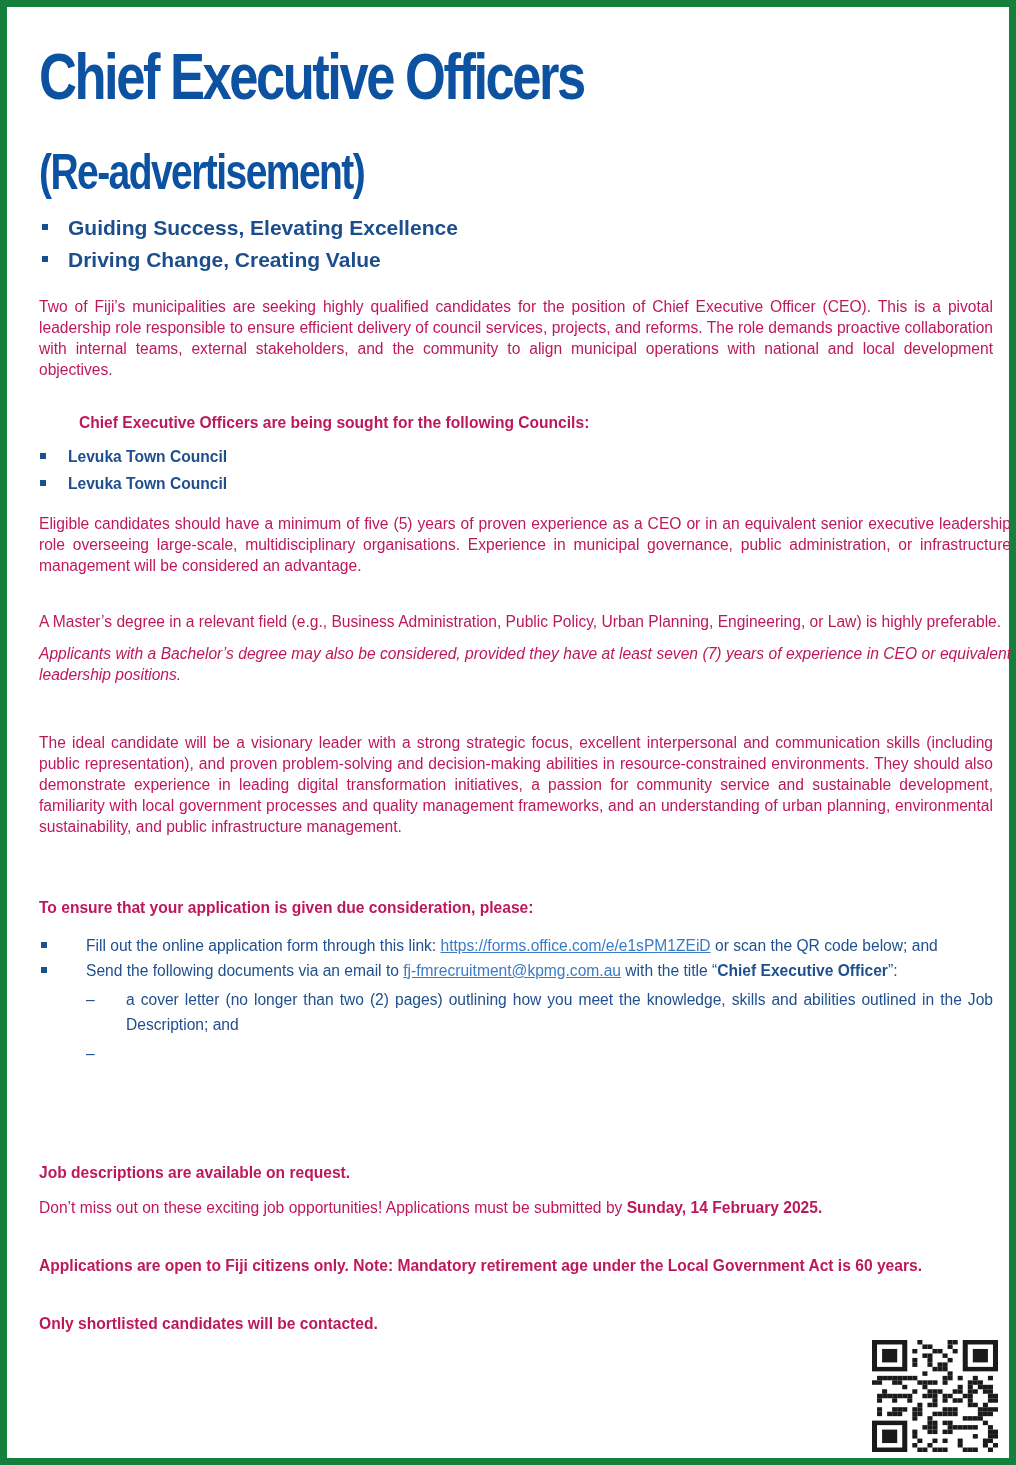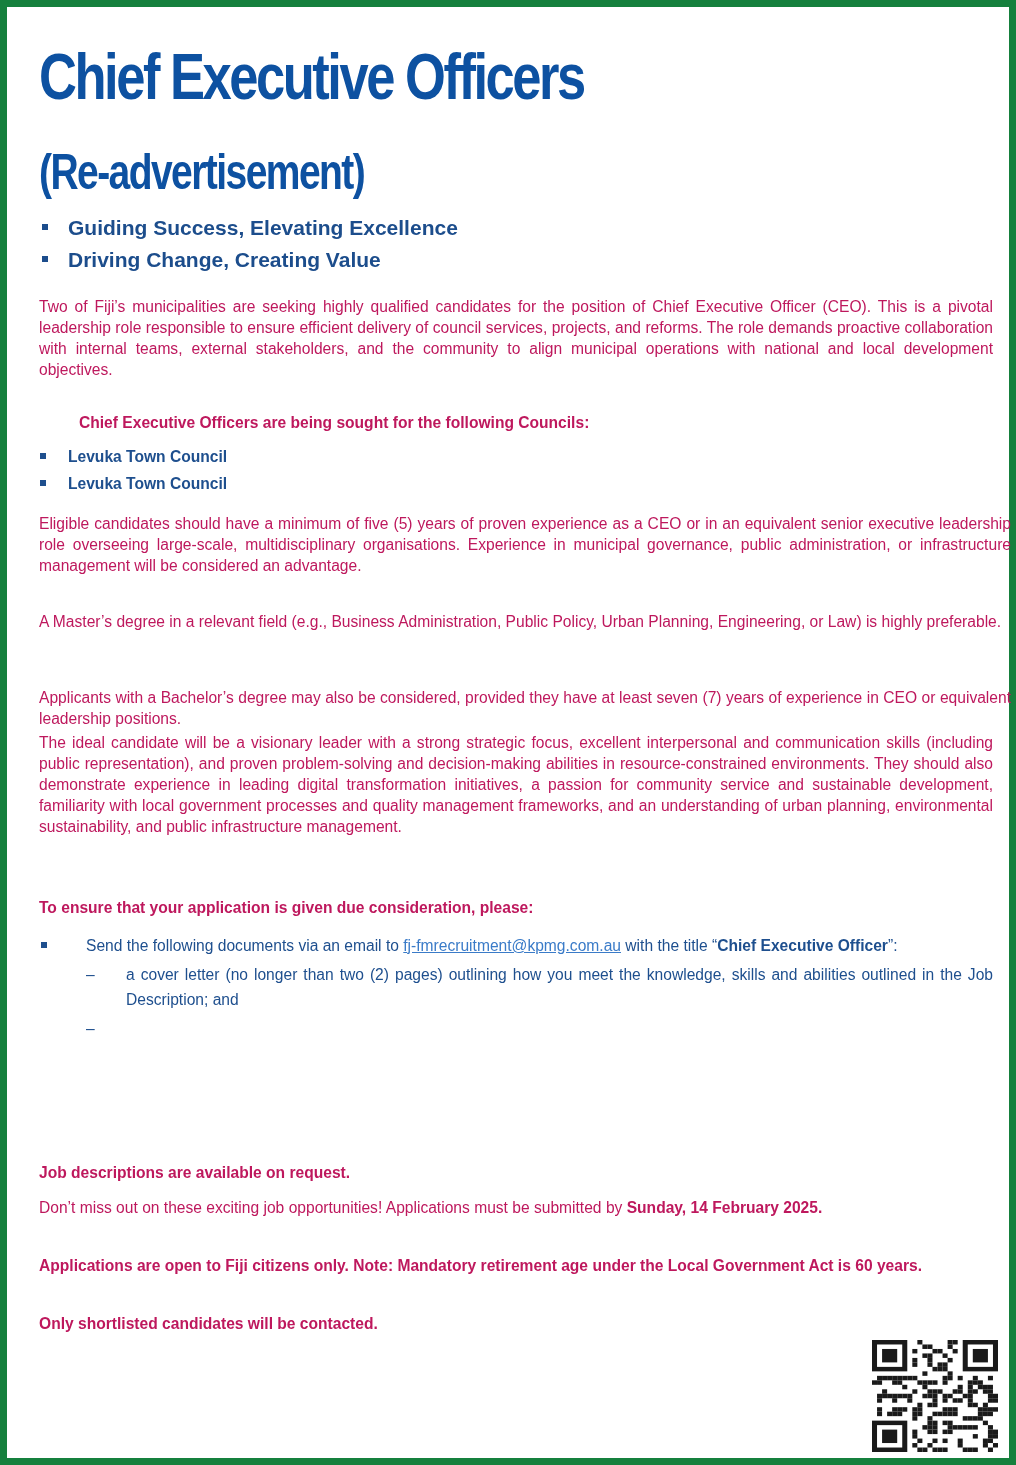--- a/index.html
+++ b/index.html
@@ -60,27 +60,31 @@
 
     <ul class="bullets" style="top:436px;">
       <li><span class="sq"></span><span>Levuka Town Council</span></li>
       <li><span class="sq"></span><span>Levuka Town Council</span></li>
     </ul>
 
     <p class="body-text" style="top:506px; width:972px;">Eligible candidates should have a minimum of five (5) years of proven experience as a CEO or in an equivalent senior executive leadership role overseeing large-scale, multidisciplinary organisations. Experience in municipal governance, public administration, or infrastructure management will be considered an advantage.</p>
 
     <p class="body-text" style="top:604px; width:972px;">A Master’s degree in a relevant field (e.g., Business Administration, Public Policy, Urban Planning, Engineering, or Law) is highly preferable.</p>
 
-    <p class="body-text" style="top:680px; width:972px;">Applicants with a Bachelor’s degree may also be considered, provided they have at least seven (7) years of experience in CEO or equivalent leadership positions.</p>
+    <p class="body-text" style="top:636px; width:972px;font-style:italic;">Applicants with a Bachelor’s degree may also be considered, provided they have at least seven (7) years of experience in CEO or equivalent leadership positions.</p>
 
     <p class="body-text" style="top:725px;">The ideal candidate will be a visionary leader with a strong strategic focus, excellent interpersonal and communication skills (including public representation), and proven problem-solving and decision-making abilities in resource-constrained environments. They should also demonstrate experience in leading digital transformation initiatives, a passion for community service and sustainable development, familiarity with local government processes and quality management frameworks, and an understanding of urban planning, environmental sustainability, and public infrastructure management.</p>
 
     <p class="body-text bold" style="top:890px;">To ensure that your application is given due consideration, please:</p>
 
     <ul class="apply-list" style="top:926px;">
+      <li class="apply-item">
+        <span class="sq"></span>
+        <span>Fill out the online application form through this link: </span><a class="link">https://forms.office.com/e/e1sPM1ZEiD</a><span> or scan the QR code below; and</span>
+      </li>
       <li class="apply-item">
         <span class="sq"></span>
         <span>Send the following documents via an email to </span><a class="link">fj-fmrecruitment@kpmg.com.au</a><span> with the title “</span><span class="bold">Chief Executive Officer</span><span>”:</span>
         <ul class="sub-list">
           <li class="sub-item"><span class="dash">–</span><span>a cover letter (no longer than two (2) pages) outlining how you meet the knowledge, skills and abilities outlined in the Job Description; and</span></li>
           <li class="sub-item"><span class="dash">–</span></li>
         </ul>
       </li>
     </ul>
 

